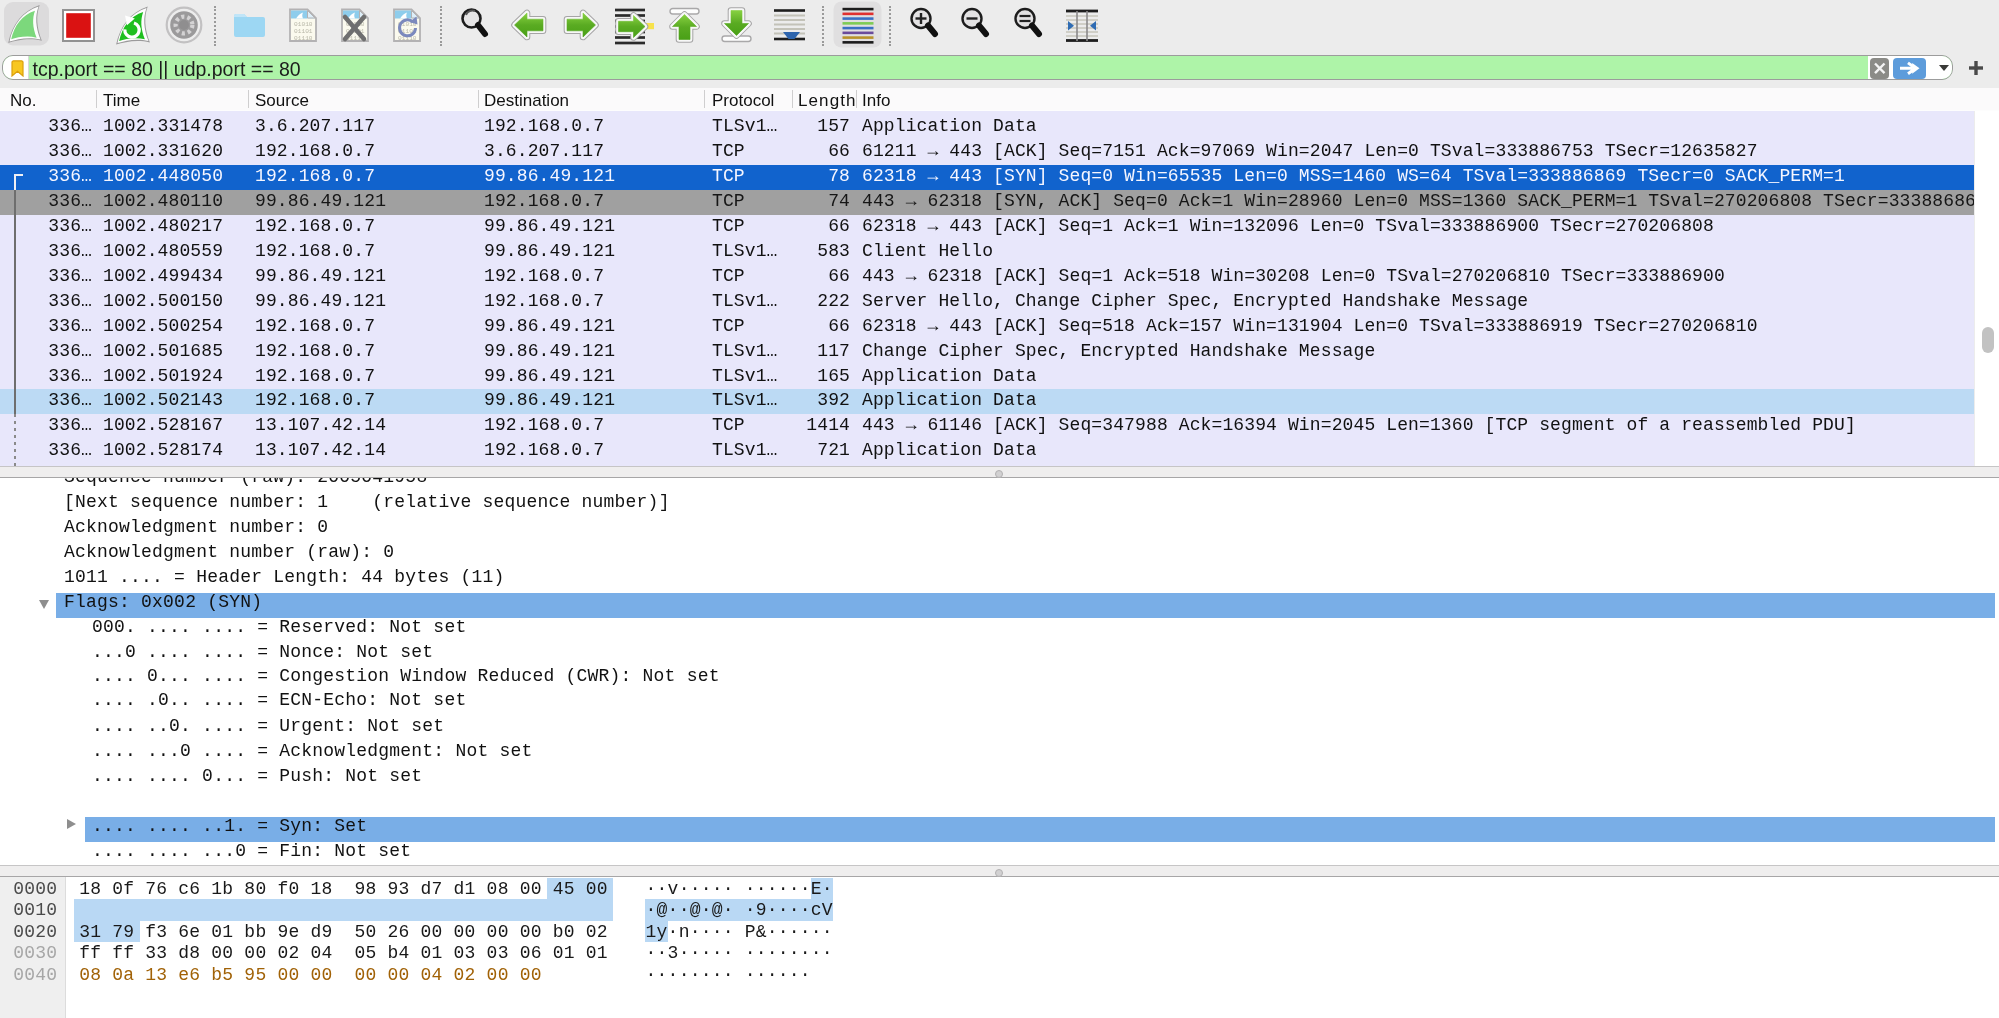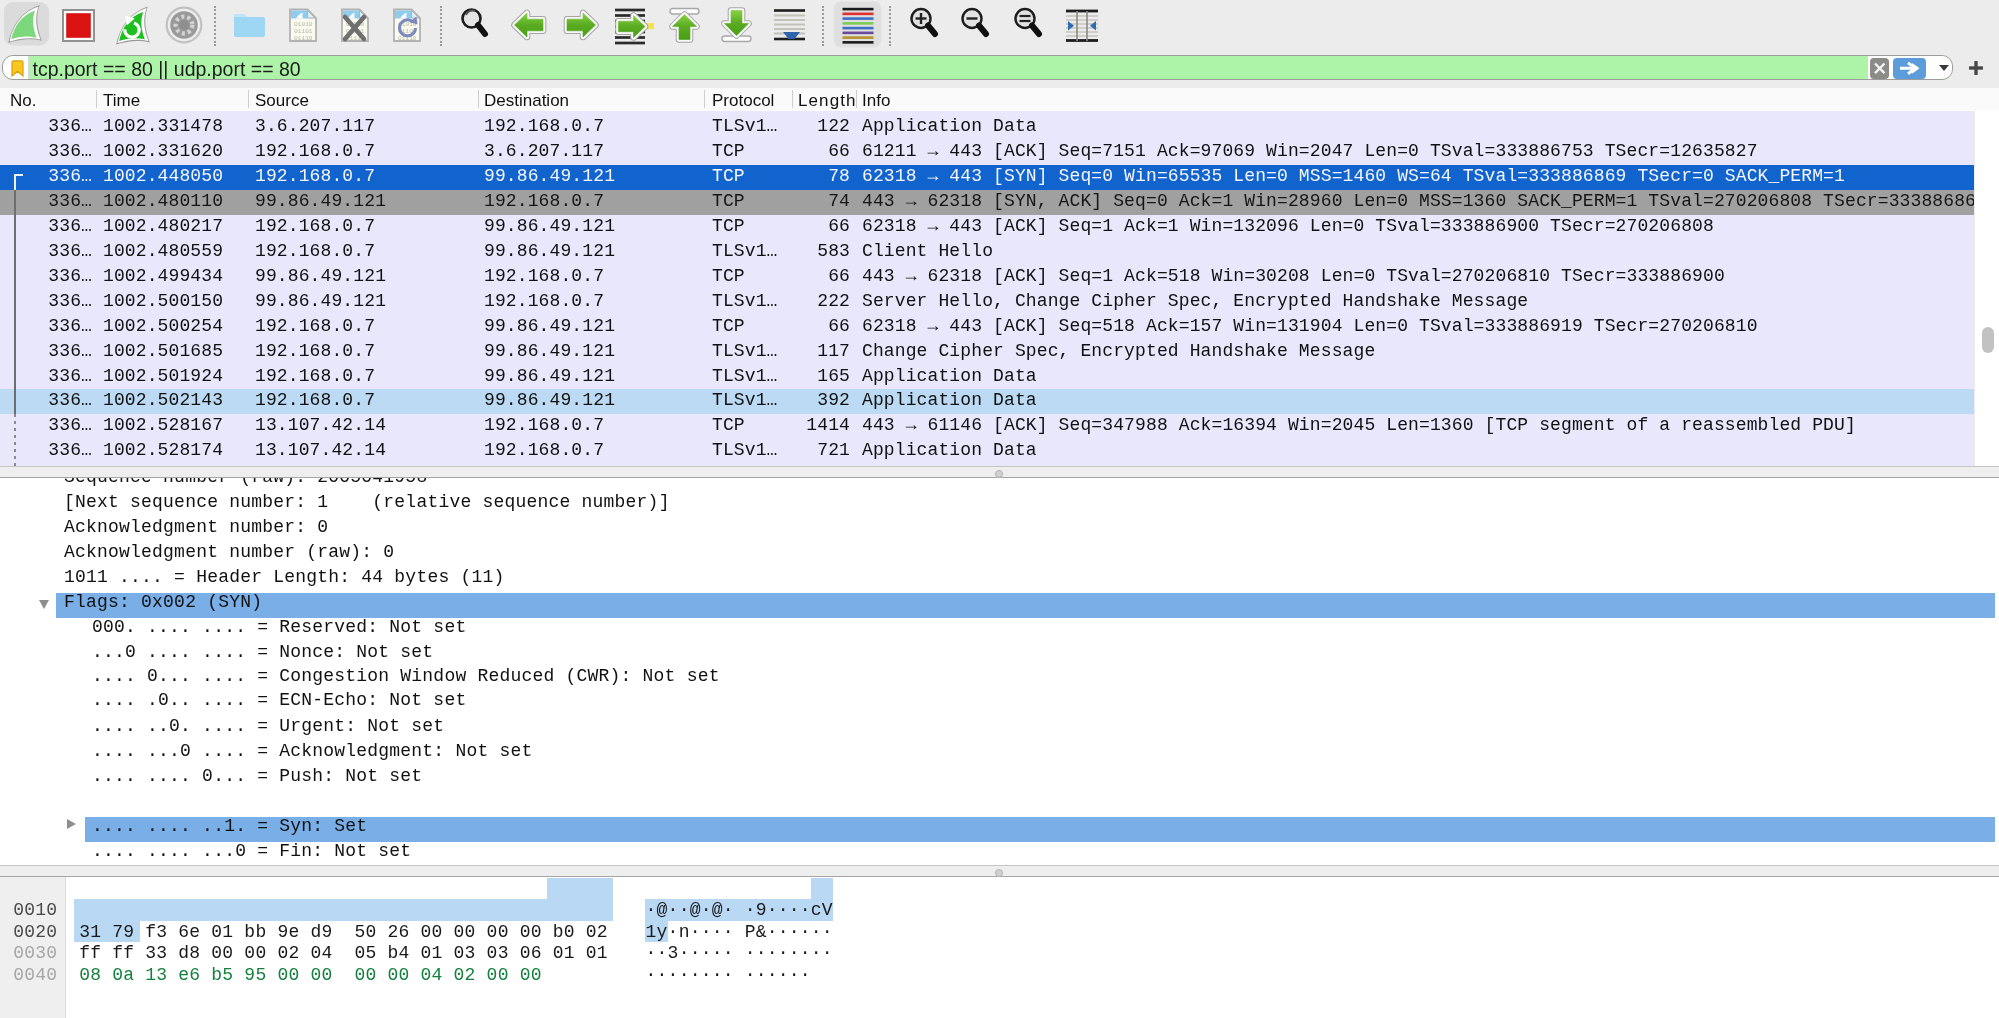--- a/index.html
+++ b/index.html
@@ -289,21 +289,21 @@
   <div class="hdiv" style="left:856px"></div>
 </div>
 <div style="position:absolute;left:0;top:110px;width:1999px;height:1.2px;background:#fdfdfd;"></div>
 <div id="plist" class="mono">
     <div class="prow" style="top:4.2px;background:#e8e7fb;color:#111">
       <span class="c0">336…</span>
       <span class="c1">1002.331478</span>
       <span class="c2">3.6.207.117</span>
       <span class="c3">192.168.0.7</span>
       <span class="c4">TLSv1…</span>
-      <span class="c5">122</span>
+      <span class="c5">157</span>
       <span class="c6">Application Data</span>
     </div>
     <div class="prow" style="top:29.1px;background:#e8e7fb;color:#111">
       <span class="c0">336…</span>
       <span class="c1">1002.331620</span>
       <span class="c2">192.168.0.7</span>
       <span class="c3">3.6.207.117</span>
       <span class="c4">TCP</span>
       <span class="c5">66</span>
       <span class="c6">61211 → 443 [ACK] Seq=7151 Ack=97069 Win=2047 Len=0 TSval=333886753 TSecr=12635827</span>
@@ -478,36 +478,41 @@
       <span style="left:92px">.... .... ...0 = Fin: Not set</span>
     </div>
   </div>
 <div class="split" style="top:864.8px;height:12px;">
     <div class="knob"></div>
   </div>
 <div id="hex" class="mono">
     <div id="hexoff"></div>
     <div class="hhl" style="top:1.3px;left:546.7px;width:66.0px;"></div>
     <div class="hhl" style="top:1.3px;left:810.6px;width:22.0px;"></div>
+    <div class="hrow" style="top:1.3px;">
+      <span class="off1" style="left:13.2px">0000</span>
+      <span style="left:79.2px;color:#191919">18 0f 76 c6 1b 80 f0 18  98 93 d7 d1 08 00 45 00</span>
+      <span style="left:645.6px;color:#191919;letter-spacing:0.21px">··v····· ······E·</span>
+    </div>
     <div class="hhl" style="top:22.7px;left:73.7px;width:539.0px;"></div>
     <div class="hhl" style="top:22.7px;left:644.6px;width:188.0px;"></div>
     <div class="hrow" style="top:22.7px;">
       <span class="off1" style="left:13.2px">0010</span>
       <span style="left:645.6px;color:#191919;letter-spacing:0.21px">·@··@·@· ·9····cV</span>
     </div>
     <div class="hhl" style="top:44.1px;left:73.7px;width:66.0px;"></div>
     <div class="hhl" style="top:44.1px;left:644.6px;width:23.0px;"></div>
     <div class="hrow" style="top:44.1px;">
       <span class="off1" style="left:13.2px">0020</span>
       <span style="left:79.2px;color:#191919">31 79 f3 6e 01 bb 9e d9  50 26 00 00 00 00 b0 02</span>
       <span style="left:645.6px;color:#191919;letter-spacing:0.21px">1y·n···· P&amp;······</span>
     </div>
     <div class="hrow" style="top:65.5px;">
       <span class="off2" style="left:13.2px">0030</span>
       <span style="left:79.2px;color:#191919">ff ff 33 d8 00 00 02 04  05 b4 01 03 03 06 01 01</span>
       <span style="left:645.6px;color:#191919;letter-spacing:0.21px">··3····· ········</span>
     </div>
     <div class="hrow" style="top:86.9px;">
       <span class="off2" style="left:13.2px">0040</span>
-      <span style="left:79.2px;color:#15803d">08 0a 13 e6 b5 95 00 00  00 00 04 02 00 00</span>
+      <span style="left:79.2px;color:#a16207">08 0a 13 e6 b5 95 00 00  00 00 04 02 00 00</span>
       <span style="left:645.6px;color:#191919;letter-spacing:0.21px">········ ······</span>
     </div>
   </div>
 
 </body></html>

